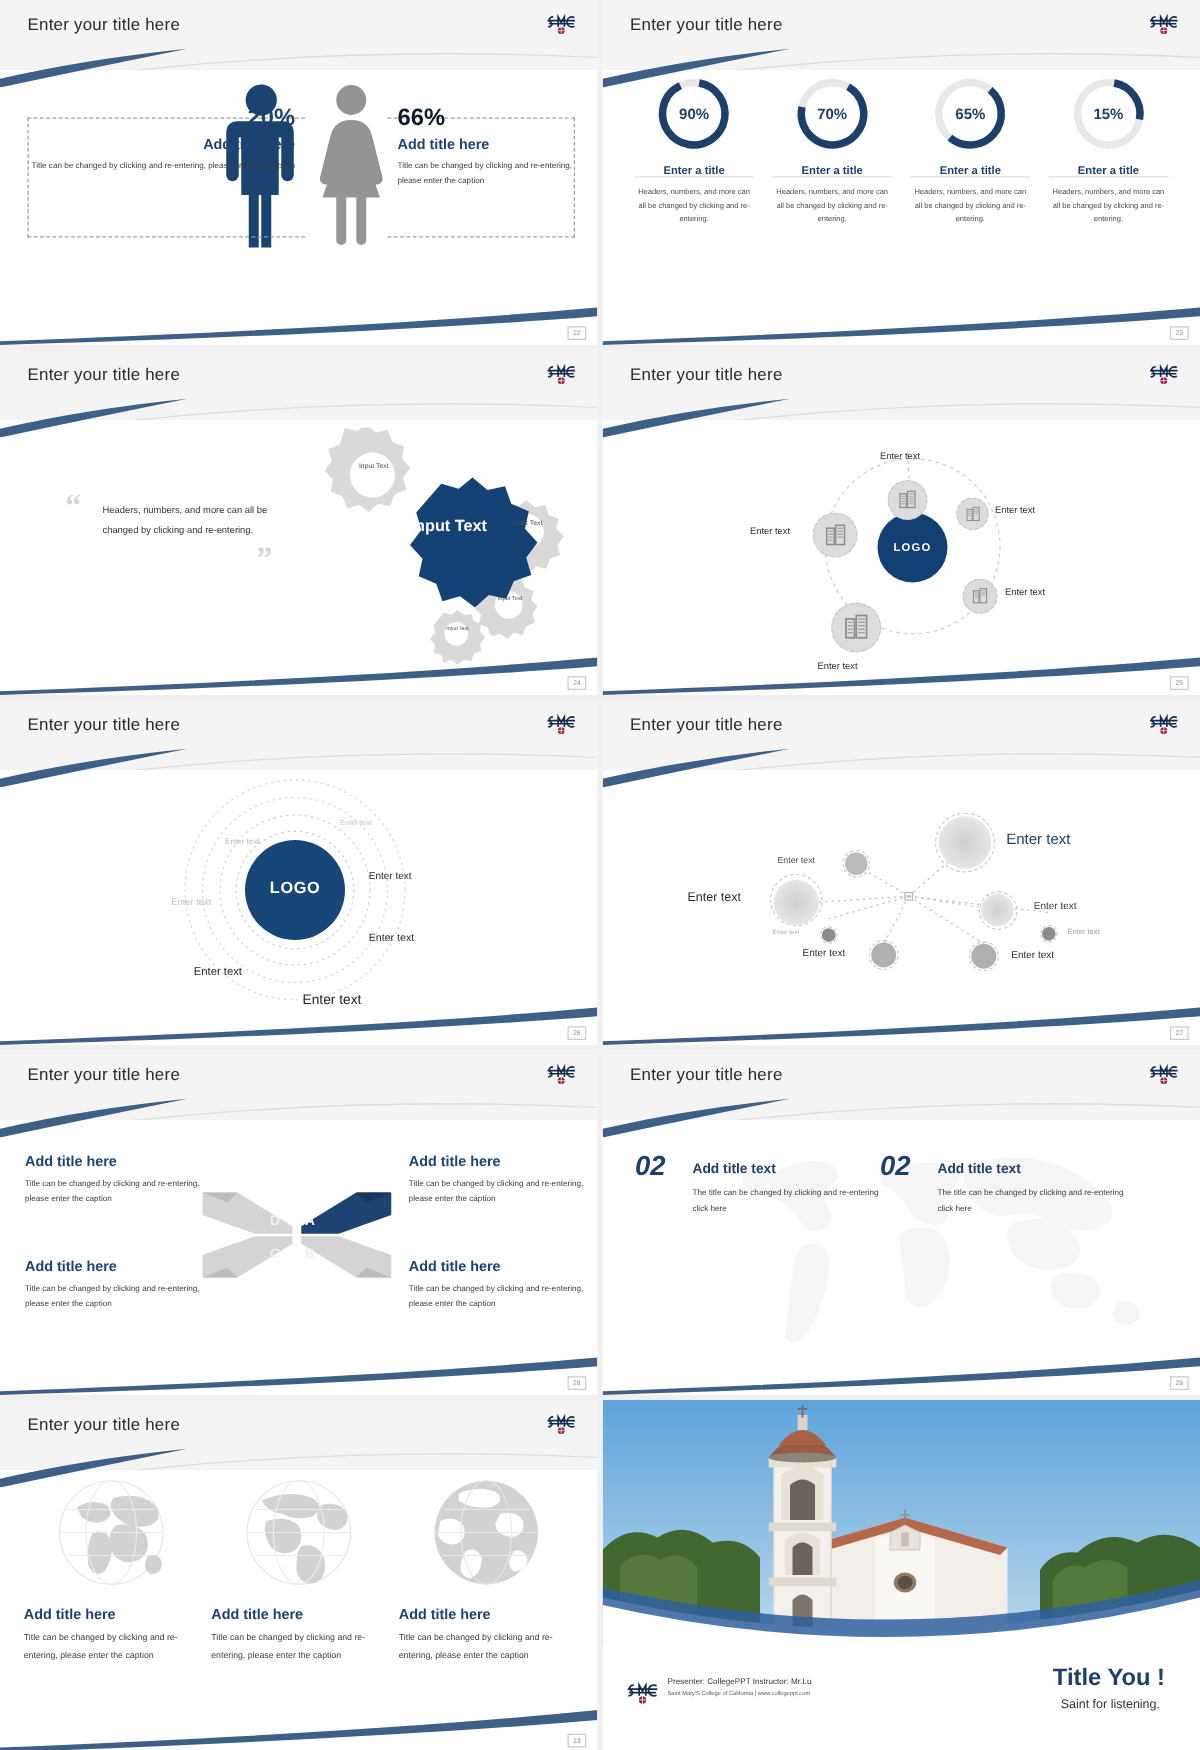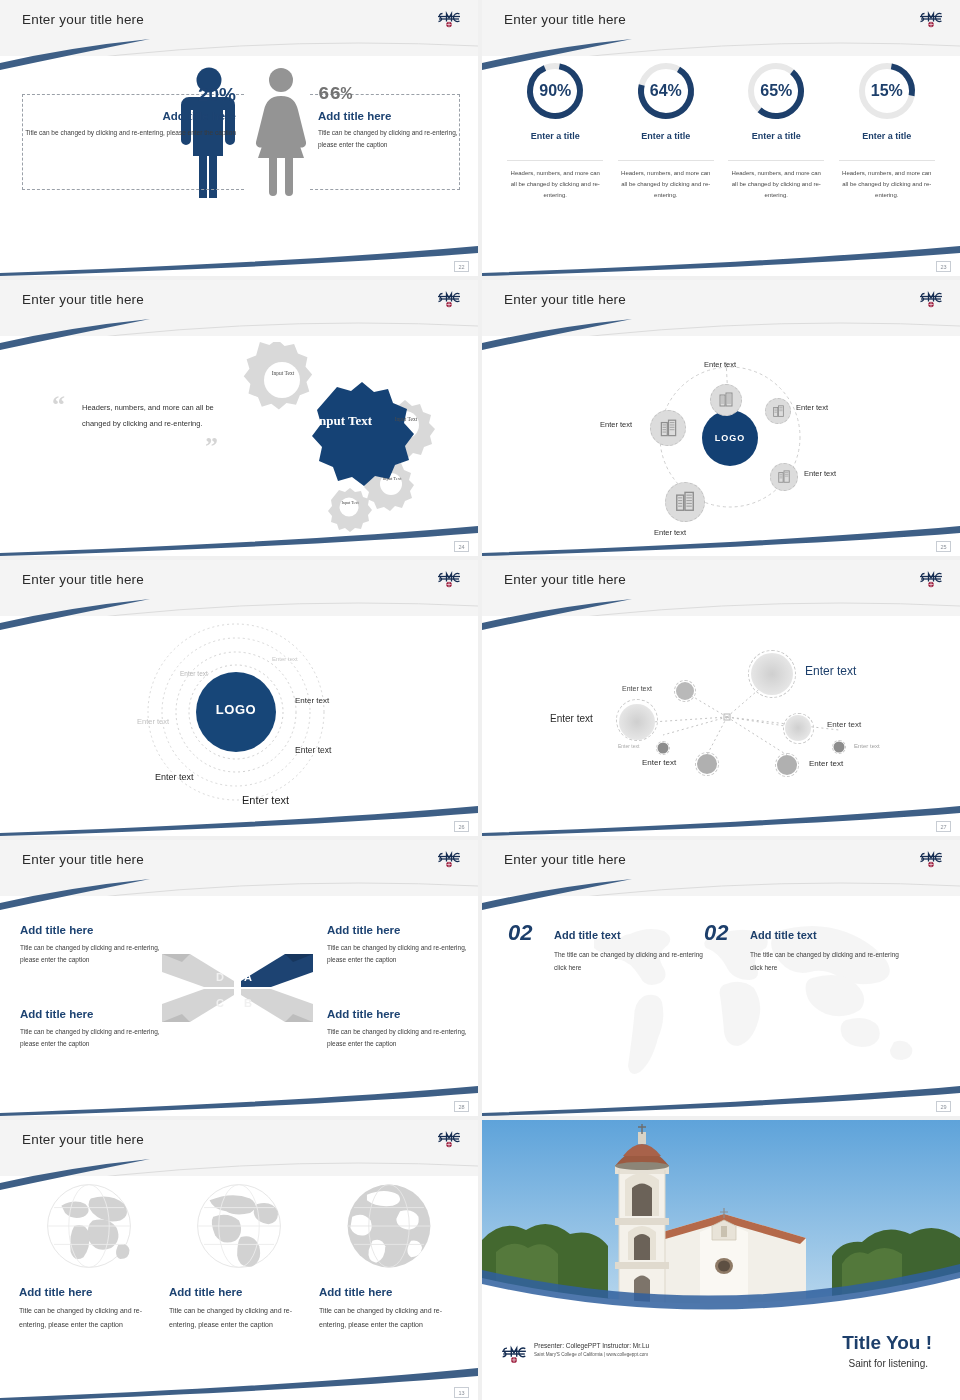--- a/index.html
+++ b/index.html
@@ -57,44 +57,44 @@
   .s1-fig { position:absolute; top:8px; }
   .s1-male { left:180px; }
   .s1-female { left:252px; }
   .s1-left { position:absolute; left:22px; top:36px; width:222px; text-align:right;
              border:1px dashed #9aa0a8; border-right:none; height:96px; padding:0 8px 0 0; }
   .s1-right { position:absolute; left:310px; top:36px; width:150px; text-align:left;
              border:1px dashed #9aa0a8; border-left:none; height:96px; padding:0 0 0 8px; }
   .s1-left > *, .s1-right > * { position:relative; }
   .pct { font-size:19px; font-weight:bold; line-height:1; margin-top:-10px; }
   .pct.blue { color:#1d4372; }
-  .pct.gray { color:#737373;font-family:Liberation Mono, monospace; }
+  .pct.gray { color:#0f172a; }
   .s1-h { font-size:11.5px; font-weight:bold; color:#1d4372; margin-top:6px; }
   .s1-p { font-size:6.5px; color:#3b3b3b; line-height:1.8; margin-top:5px; }
   .s1-right .s1-h { color:#1d4372; }
 
   
   .donuts { position:absolute; left:0; right:0; top:8px; display:flex; justify-content:space-around; padding:0 18px; }
   .donut-col { width:96px; text-align:center; }
   .donut { position:relative; width:62px; height:62px; margin:0 auto; }
   .donut svg { display:block; }
   .donut-val {
     position:absolute; inset:0; display:flex; align-items:center; justify-content:center;
-    font-size:16px; font-weight:bold; color:#1d3f6b;
-  }
-  .donut-title { font-size:9px; font-weight:bold; color:#1d3f6b; margin-top:9px; padding-bottom:19px;
+    font-size:12px; font-weight:bold; color:#1d3f6b;
+  }
+  .donut-title { font-size:9px; font-weight:bold; color:#1d3f6b; margin-top:9px; padding-bottom:0;
                  border-bottom:1px solid #e2e2e2; }
   .donut-desc { font-size:6px; color:#4a4a4a; line-height:1.85; margin-top:7px; }
 
   
   .quote-open, .quote-close { position:absolute; color:#d5d5d5; font-size:26px; font-weight:bold; font-family:"Liberation Serif", serif; }
   .quote-open { left:52px; top:58px; }
   .quote-close { left:205px; top:100px; }
   .quote-body { position:absolute; left:82px; top:68px; width:140px; font-size:7.5px; color:#333; line-height:2.1; }
-  .gears { position:absolute; left:215px; top:10px; width:250px; height:190px;font-family:Liberation Serif, serif; }
+  .gears { position:absolute; left:231px; top:10px; width:250px; height:190px; }
   .gear-lbl { position:absolute; font-size:5.5px; color:#4a4a4a; text-align:center; line-height:1.25; }
   .gear-lbl.main { color:#fff; font-size:13px; font-weight:bold; line-height:1.15; }
 
   
   .hub { position:absolute; left:0; right:0; top:0; bottom:0; }
   .hub-lbl { position:absolute; font-size:7.5px; color:#2f2f2f; }
   .hub-core {
     position:absolute; border-radius:50%; background:#134073; color:#fff;
     display:flex; align-items:center; justify-content:center;
     font-size:9px; font-weight:bold; letter-spacing:1px;
@@ -231,21 +231,21 @@
         <div class="donut-title">Enter a title</div>
         <div class="donut-desc">Headers, numbers, and more can all be changed by clicking and re-entering.</div>
       </div>
 
       <div class="donut-col">
         <div class="donut">
           <svg width="62" height="62" viewBox="0 0 62 62">
             <circle cx="31" cy="31" r="25" fill="none" stroke="#e8e8e8" stroke-width="6"></circle>
             <circle cx="31" cy="31" r="25" fill="none" stroke="#1d3f6b" stroke-width="6" stroke-dasharray="110 157.1" stroke-linecap="butt" transform="rotate(-60 31 31)"></circle>
           </svg>
-          <div class="donut-val">64%</div>
+          <div class="donut-val">70%</div>
         </div>
         <div class="donut-title">Enter a title</div>
         <div class="donut-desc">Headers, numbers, and more can all be changed by clicking and re-entering.</div>
       </div>
 
       <div class="donut-col">
         <div class="donut">
           <svg width="62" height="62" viewBox="0 0 62 62">
             <circle cx="31" cy="31" r="25" fill="none" stroke="#e8e8e8" stroke-width="6"></circle>
             <circle cx="31" cy="31" r="25" fill="none" stroke="#1d3f6b" stroke-width="6" stroke-dasharray="78.5 157.1" stroke-linecap="butt" transform="rotate(-50 31 31)"></circle>

